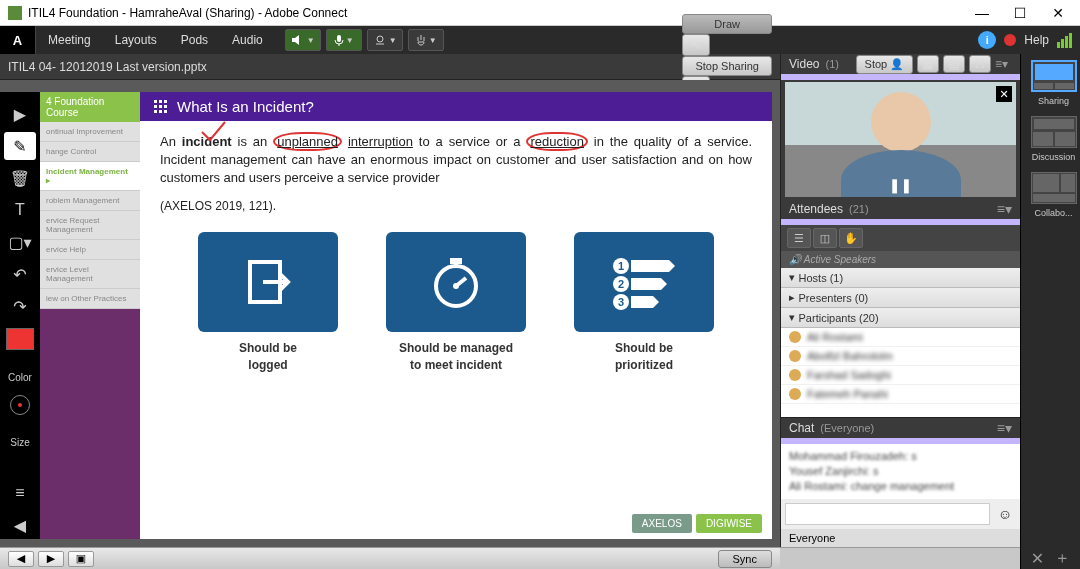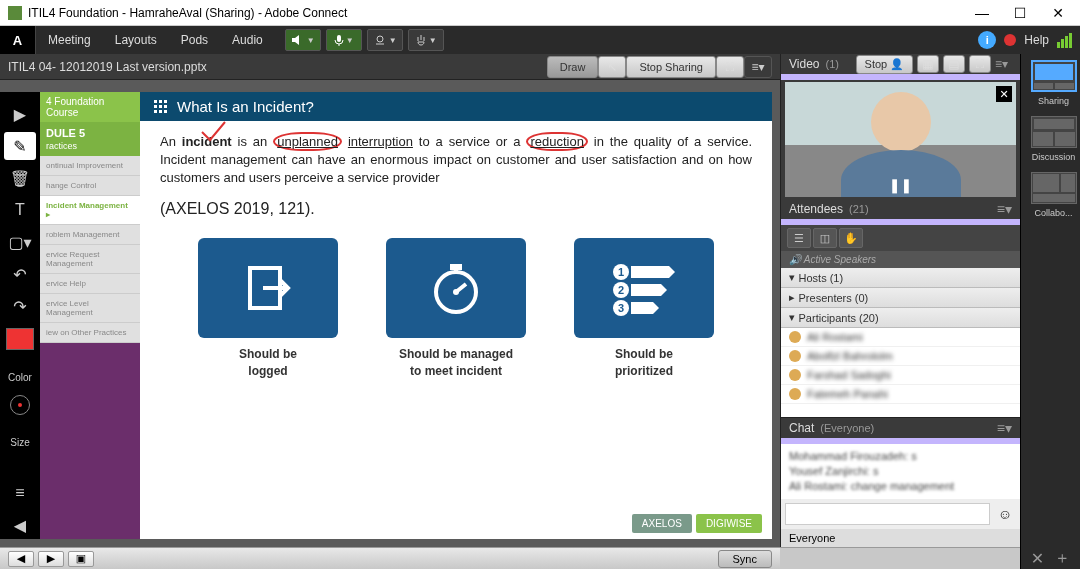--- a/index.html
+++ b/index.html
@@ -14,46 +14,46 @@
 .menu-icons { display:flex; margin-left:10px; gap:5px; }
 .menu-icon-btn { width:36px; height:22px; background:#3a3a3a; border:1px solid #555; border-radius:2px; display:flex; align-items:center; justify-content:center; cursor:pointer; position:relative; }
 .menu-icon-btn.green { background:#3a6a2a; }
 .menu-right { margin-left:auto; display:flex; align-items:center; gap:8px; padding-right:8px; }
 .help-btn { color:#ddd; font-size:12px; cursor:pointer; }
 .signal { display:flex; gap:1px; align-items:flex-end; }
 .signal span { width:3px; background:#7c3; }
 .main { display:flex; height:calc(100% - 26px - 28px - 22px);border-radius:21px; }
 .share-panel { flex:1; display:flex; flex-direction:column; background:#3a3a3a; }
 .share-header { height:26px; background:#3a3a3a; display:flex; align-items:center; padding:0 8px; color:#ddd; font-size:12px; border-bottom:1px solid #222; }
-.share-toolbar { margin-left:auto; display:flex; gap:0; }
+.share-toolbar { margin-left:auto; display:flex; gap:0;flex-direction:column; }
 .tb-btn { padding:3px 12px; background:linear-gradient(#e8e8e8,#c8c8c8); border:1px solid #888; border-radius:3px; font-size:11px; cursor:pointer; color:#333; }
 .tb-icon-btn { width:28px; height:22px; background:linear-gradient(#e8e8e8,#c8c8c8); border:1px solid #888; border-radius:3px; display:flex; align-items:center; justify-content:center; cursor:pointer; }
 .share-content { flex:1; display:flex; background:#5a5a5a; padding:12px 8px 8px 0; }
 .tool-palette { width:40px; background:#000; display:flex; flex-direction:column; align-items:center; padding-top:8px; gap:4px; }
 .tool-btn { width:32px; height:28px; display:flex; align-items:center; justify-content:center; color:#ccc; cursor:pointer; border-radius:3px; font-size:16px; }
 .tool-btn.active { background:#fff; color:#000; }
 .color-sw { width:28px; height:22px; background:#e33; border:1px solid #666; margin-top:4px; }
 .tool-label { color:#ccc; font-size:10px; margin-top:18px; }
 .size-circle { width:20px; height:20px; border:1px solid #888; border-radius:50%; margin-top:8px; position:relative; }
 .size-circle::after { content:''; position:absolute; width:4px; height:4px; background:#e33; border-radius:50%; top:50%; left:50%; transform:translate(-50%,-50%); }
 .slide-area { flex:1; background:#6b2e6b; padding:0; display:flex; position:relative; }
 .sidebar-modules { width:100px; display:flex; flex-direction:column; font-size:9px; }
 .module-hdr { background:#8bc34a; color:#fff; padding:4px 6px; font-size:10px; }
 .module-title { background:#7cb342; color:#fff; padding:5px 6px; font-weight:bold; font-size:11px; }
 .module-item { background:#e0e0e0; color:#888; padding:5px 6px; border-bottom:1px solid #ccc; font-size:8px; }
 .module-item.active { background:#fff; color:#7cb342; font-weight:bold; }
 .slide { flex:1; background:#fff; position:relative; display:flex; flex-direction:column; }
-.slide-header { background:#0c4a6e; color:#fff; padding:6px 14px; font-size:15px; display:flex; align-items:center; gap:10px; }
+.slide-header { background:#4c1d95; color:#fff; padding:6px 14px; font-size:15px; display:flex; align-items:center; gap:10px; }
 .slide-header-dots { display:grid; grid-template-columns:repeat(3,3px); gap:2px; }
 .slide-header-dots span { width:3px; height:3px; background:#fff; }
 .slide-body { padding:12px 20px; font-size:13px; color:#222; text-align:justify; line-height:1.4; }
 .definition { margin-bottom:10px; }
 .hl-red { color:#222; border:2px solid #d33; border-radius:50%/60%; padding:0 2px; }
 .underline { text-decoration:underline; }
-.citation { font-size:16px; margin-top:4px; }
+.citation { font-size:12px; margin-top:4px; }
 .cards { display:flex; justify-content:space-around; margin-top:18px; gap:12px; padding:0 20px; }
 .card { width:140px; text-align:center; }
 .card-icon { height:100px; background:#1c5a8e; border-radius:6px; display:flex; align-items:center; justify-content:center; }
 .card-label { margin-top:8px; font-weight:bold; font-size:12px; color:#333; }
 .slide-footer { margin-top:auto; display:flex; justify-content:flex-end; padding:6px 10px; gap:4px; }
 .footer-badge { padding:4px 10px; font-size:10px; color:#fff; border-radius:2px; }
 .right-col { width:240px; background:#3a3a3a; display:flex; flex-direction:column; border-left:1px solid #222; }
 .pod-header { height:26px; background:#3a3a3a; display:flex; align-items:center; padding:0 8px; color:#ddd; font-size:12px; border-bottom:6px solid #c4b5fd; gap:6px; }
 .pod-header .count { color:#999; font-size:11px; }
 .pod-menu { margin-left:auto; color:#999; cursor:pointer; font-size:14px; }
@@ -179,21 +179,20 @@
         <div class="size-circle"></div>
         <div class="tool-label">Size</div>
         <div style="flex:1"></div>
         <div class="tool-btn">≡</div>
         <div class="tool-btn">◀</div>
       </div>
 
       <div class="slide-area">
         <div class="sidebar-modules">
           <div class="module-hdr">4  Foundation Course</div>
-          <div class="module-title"><span>DULE 5</span><br><span style="font-weight:normal;font-size:9px">ractices</span></div>
           <div class="module-item">ontinual Improvement</div>
           <div class="module-item">hange Control</div>
           <div class="module-item active"><span>Incident Management</span> <span style="color:#7cb342">▸</span></div>
           <div class="module-item">roblem Management</div>
           <div class="module-item">ervice Request Management</div>
           <div class="module-item">ervice Help</div>
           <div class="module-item">ervice Level Management</div>
           <div class="module-item">iew on Other Practices</div>
         </div>
 

